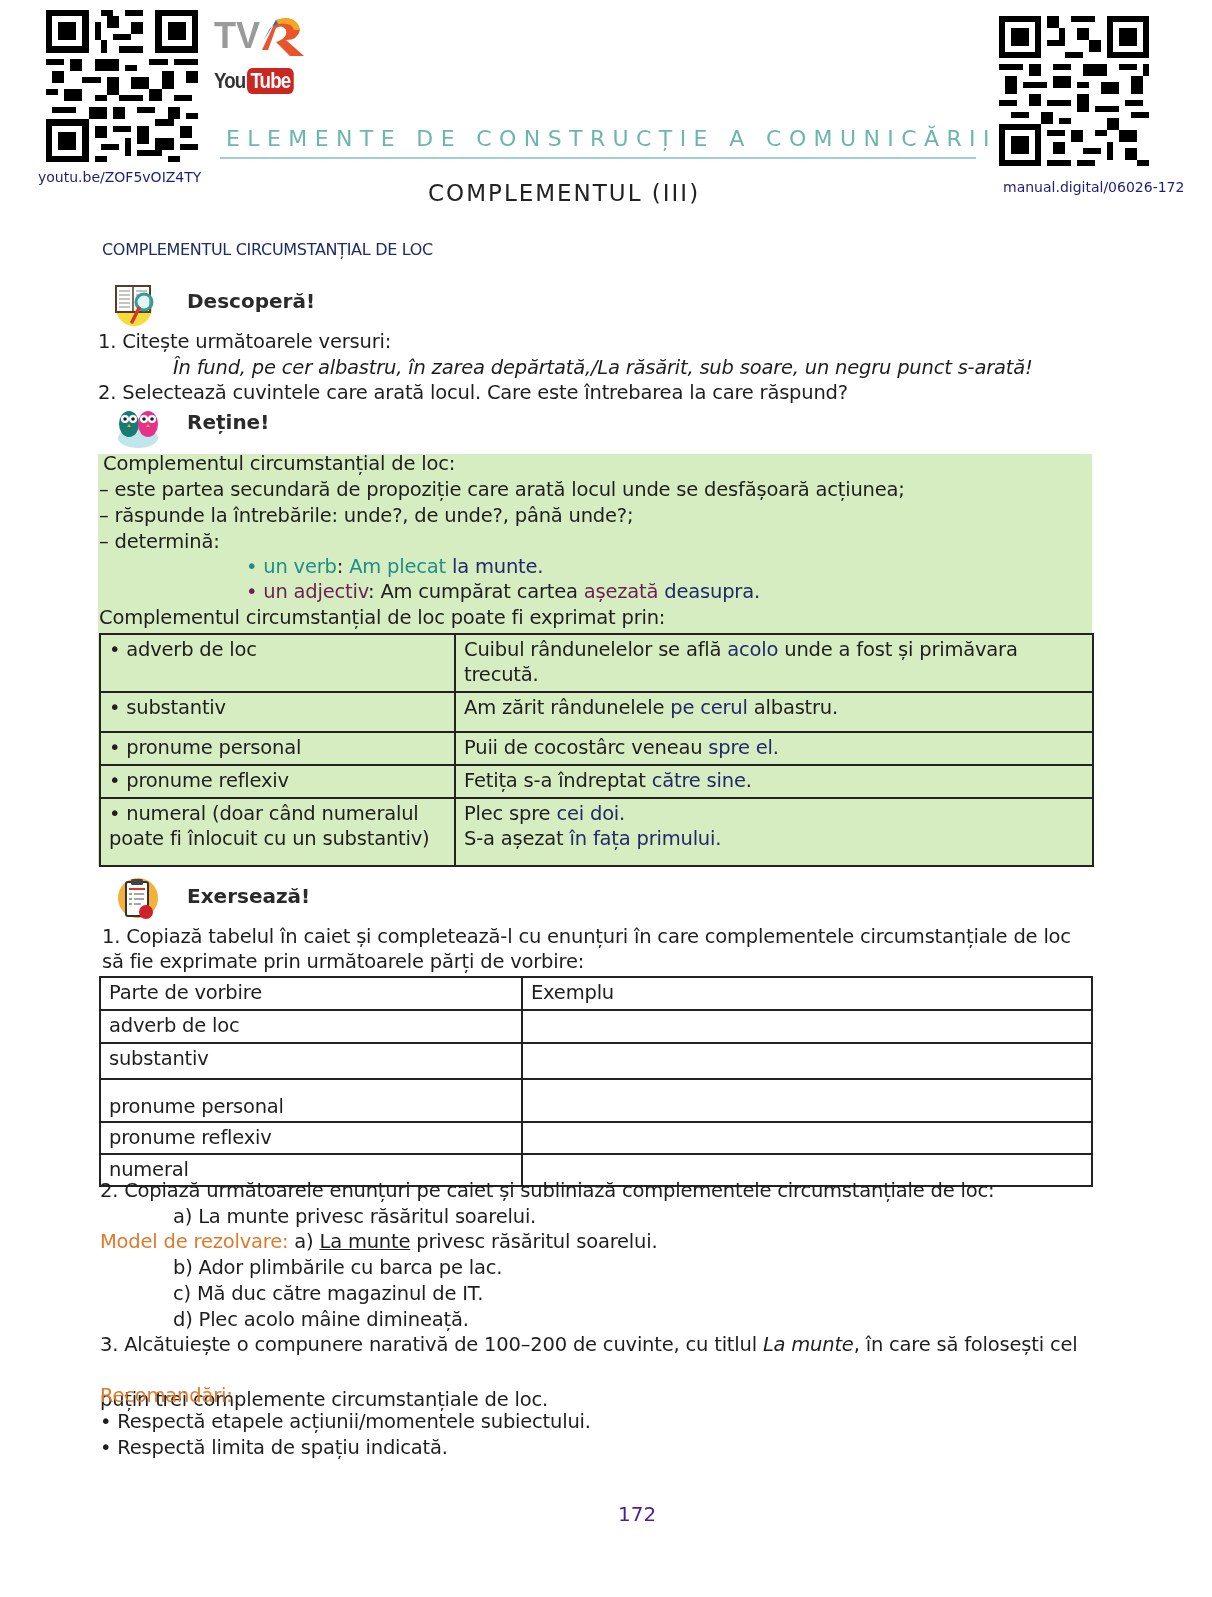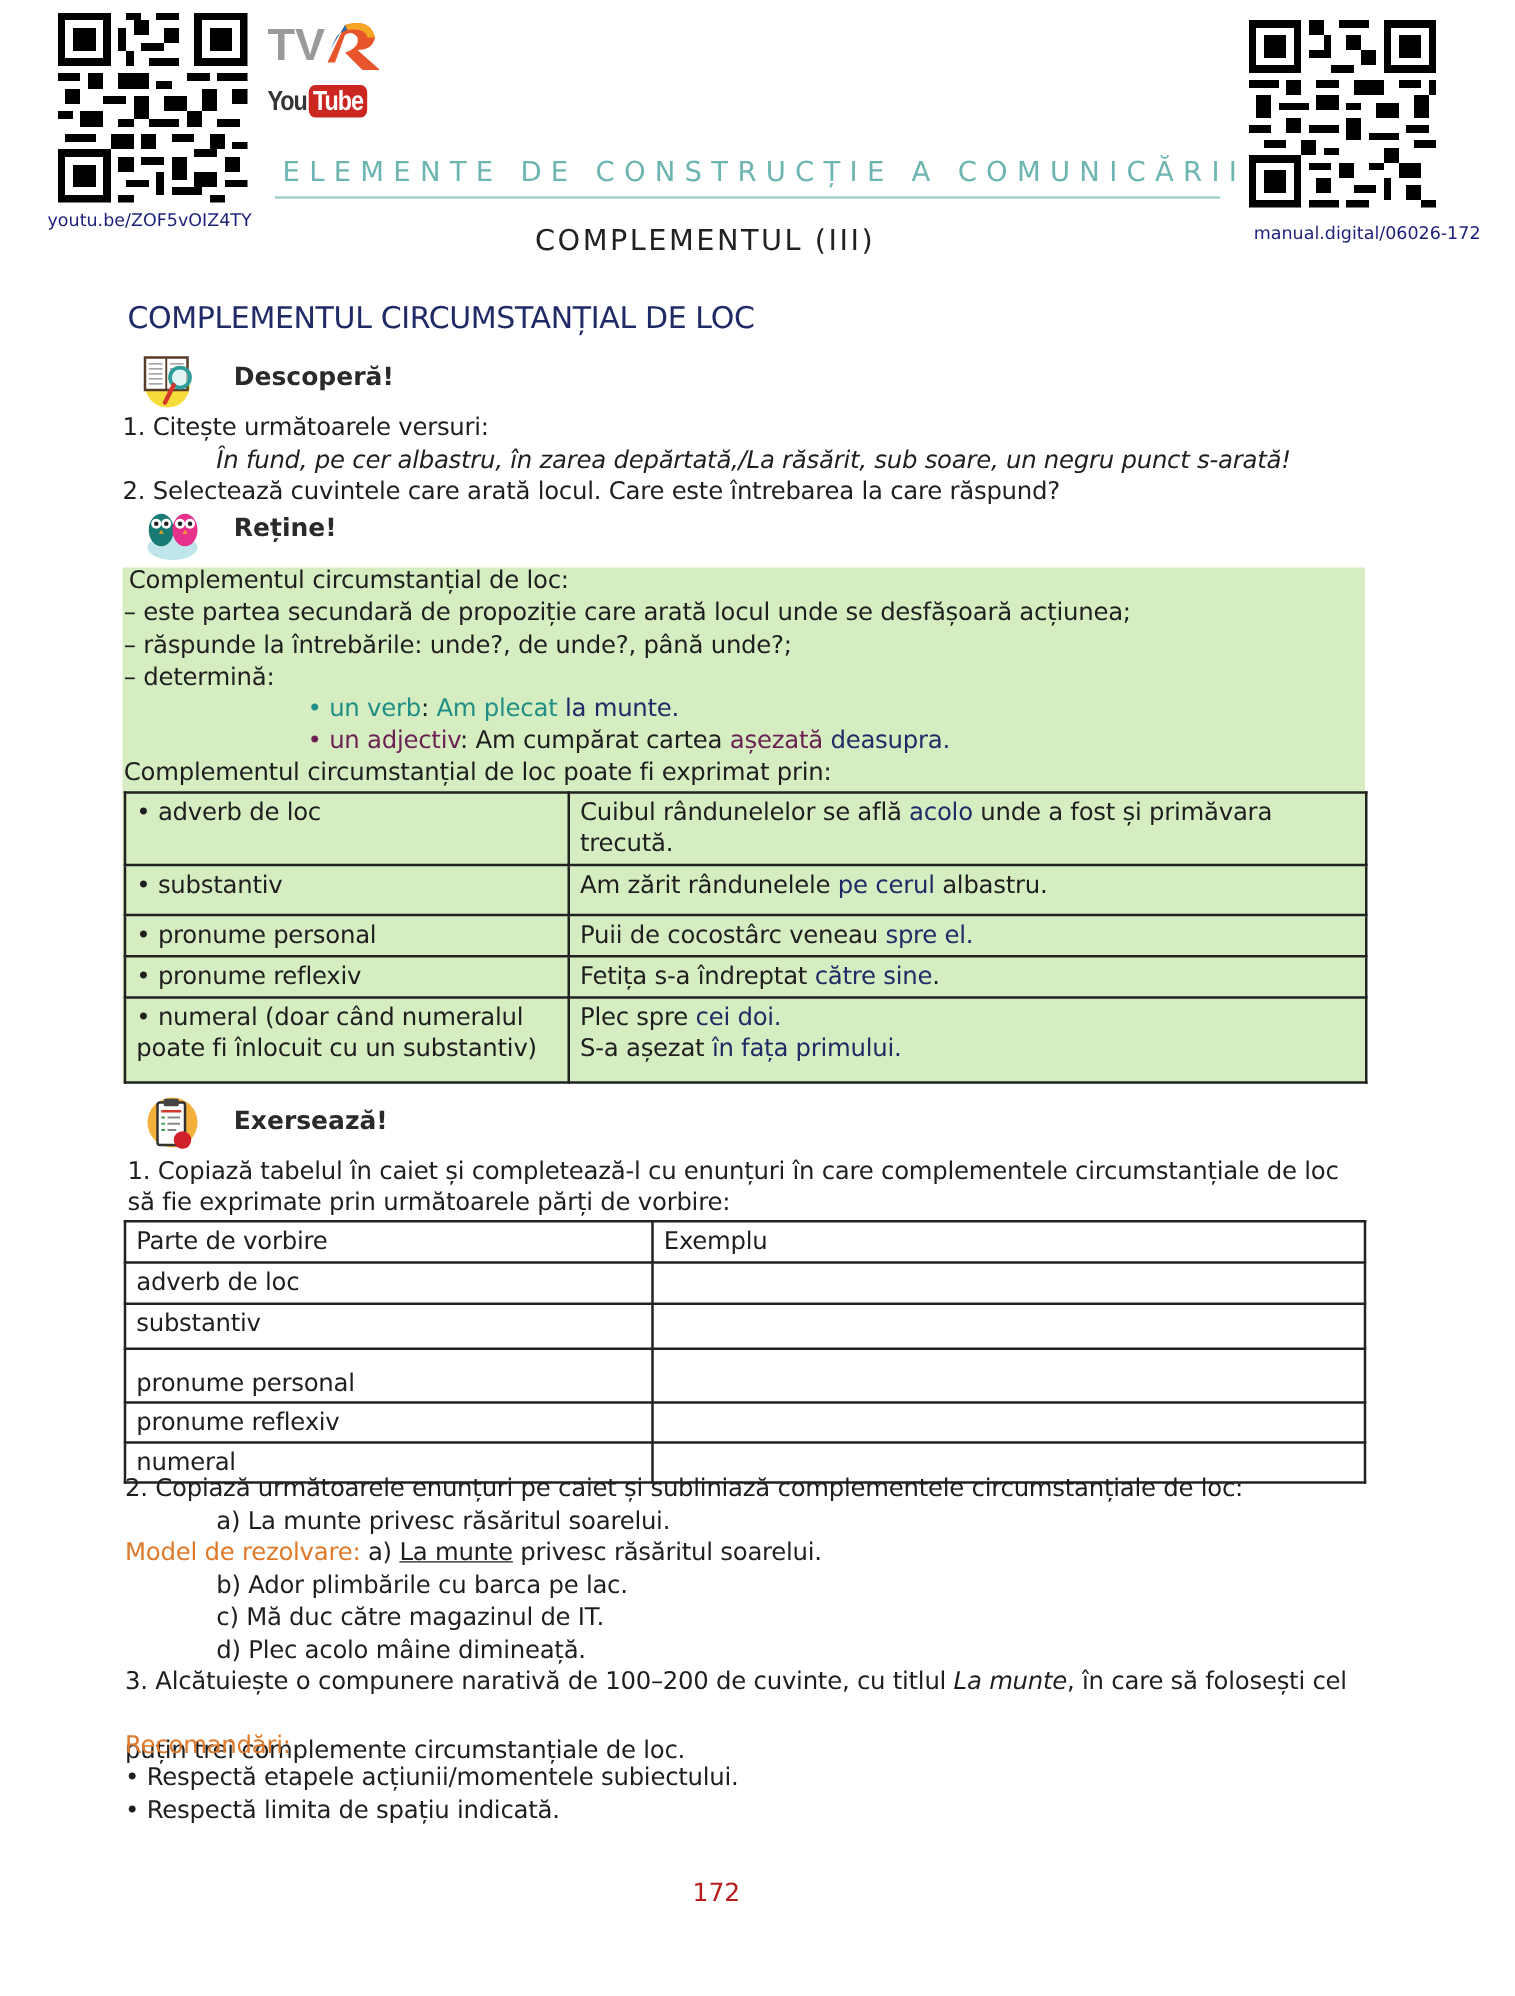--- a/index.html
+++ b/index.html
@@ -16,21 +16,21 @@
   
   .tvr { left: 214px; top: 12px; width: 92px; height: 44px; }
   .yt { left: 214px; top: 66px; width: 80px; height: 30px; display: flex; align-items: center; }
   .yt .you { font-family: "Liberation Sans", sans-serif; font-weight: bold; font-size: 22px; color: #333; letter-spacing: -1px; transform: scaleX(0.85); transform-origin: left; }
   .yt .tube { margin-left: -4px; background: #cc2620; color: #fff; font-family: "Liberation Sans", sans-serif; font-weight: bold; font-size: 22px; padding: 0 4px; border-radius: 6px; letter-spacing: -1px; transform: scaleX(0.85); transform-origin: left; }
 
   .chapter { left: 226px; top: 126px; font-family: "DejaVu Sans", sans-serif; font-size: 22px; letter-spacing: 7.4px; color: #6cb5b1; white-space: nowrap; }
   .chapter-rule { left: 220px; top: 157px; width: 756px; height: 2px; background: #9fd0cd; }
 
   .lesson-title { left: 428px; top: 180px; font-family: "DejaVu Sans", sans-serif; font-size: 23px; letter-spacing: 2px; color: #222; }
-  .section-title { left: 102px; top: 240px; font-family: "DejaVu Sans", sans-serif; font-size: 24px; color: #1f2a66; letter-spacing: -0.3px; }
+  .section-title { left: 102px; top: 240px; font-family: "DejaVu Sans", sans-serif; font-size: 16px; color: #1f2a66; letter-spacing: -0.3px; }
 
   .icon-box { position: absolute; width: 48px; height: 48px; }
   .icon-box svg { width: 100%; height: 100%; display: block; }
   .sub-head { font-family: "DejaVu Sans", sans-serif; font-size: 20px; font-weight: bold; color: #2a2a2a; }
 
   .txt { font-family: "DejaVu Sans", sans-serif; font-size: 19.5px; color: #1e1e1e; white-space: nowrap; letter-spacing: -0.2px; }
   .it { font-style: italic; }
   .teal { color: #1f8f86; }
   .navy { color: #1f2a66; }
   .plum { color: #6b1f52; }
@@ -38,21 +38,21 @@
 
   .green-box { left: 98px; top: 454px; width: 994px; height: 412px; background: #d6edc2; }
 
   table.grid { position: absolute; border-collapse: collapse; table-layout: fixed; }
   table.grid td { border: 2px solid #222; font-family: "DejaVu Sans", sans-serif; font-size: 19.5px; color: #1e1e1e; vertical-align: top; padding: 2px 8px; line-height: 25px; letter-spacing: -0.2px; }
   .g1 { left: 99px; top: 633px; width: 993px; }
   .g2 { left: 99px; top: 976px; width: 992px; }
   .g2 td { padding: 2px 7px; }
 
   .underline { text-decoration: underline; }
-  .page-num { left: 554px; top: 1502px; font-family: "DejaVu Sans", sans-serif; font-size: 20px; color: #b91c1c; }
+  .page-num { left: 618px; top: 1502px; font-family: "DejaVu Sans", sans-serif; font-size: 20px; color: #4c1d95; }
 </style>
 </head>
 <body>
 
 <div class="qr" style="left:46px; top:10px; width:152px; height:152px;">
   <svg viewBox="0 0 25 25" shape-rendering="crispEdges">
     <rect x="0" y="0" width="7" height="7" fill="#000"></rect>
       <rect x="1" y="1" width="5" height="5" fill="#fff"></rect>
       <rect x="2" y="2" width="3" height="3" fill="#000"></rect>
     <rect x="18" y="0" width="7" height="7" fill="#000"></rect>

